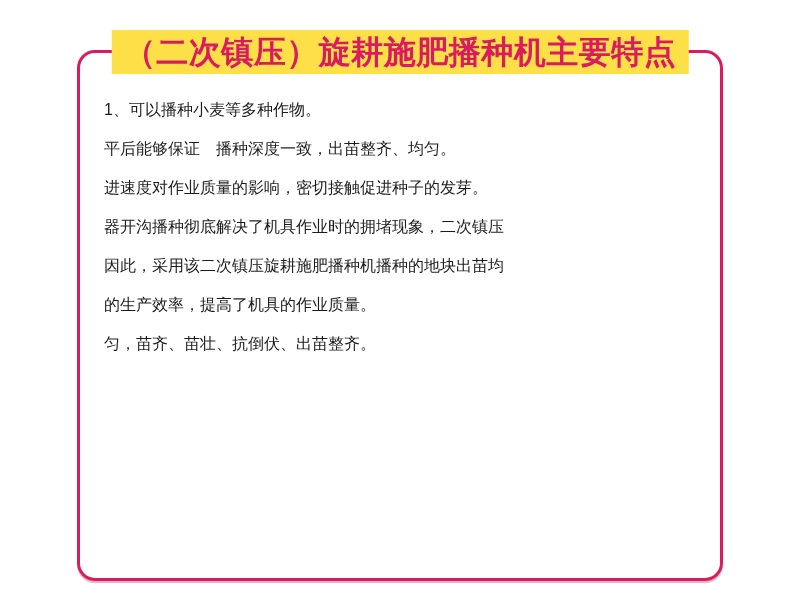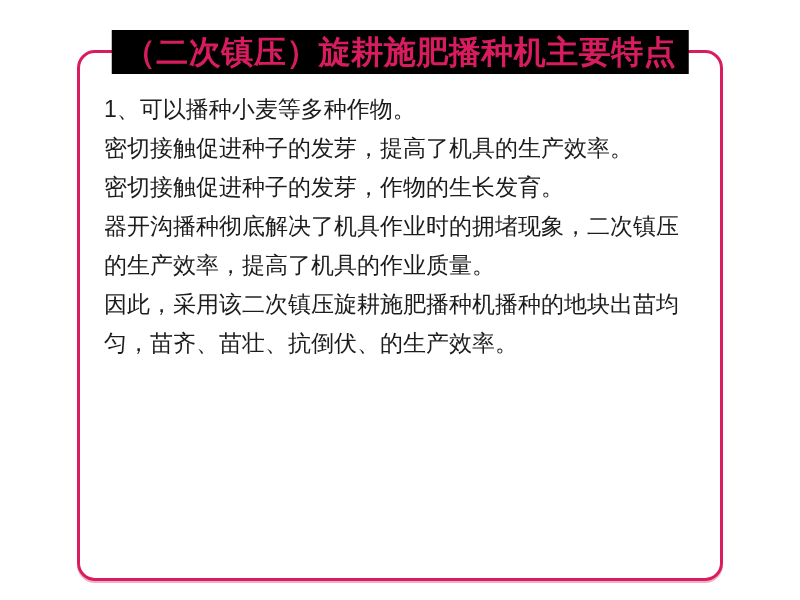--- a/index.html
+++ b/index.html
@@ -27,53 +27,53 @@
     border-radius: 18px;
     box-shadow: 0 2px 0 rgba(216, 28, 95, 0.35);
     background: transparent;
   }
   .page-title {
     position: absolute;
     top: 30px;
     left: 50%;
     transform: translateX(-50%);
     z-index: 2;
-    background: #000000;
+    background: #fde047;
     padding: 0 12px;
     white-space: nowrap;
     font-family: "Liberation Serif", serif;
     font-weight: 700;
     font-size: 32px;
     line-height: 44px;
     color: var(--accent);
     letter-spacing: 0.5px;
   }
   .content {
     position: absolute;
     left: 104px;
     top: 90px;
     width: 600px;
     z-index: 1;
     color: var(--body-text);
-    font-size: 23px;
+    font-size: 16px;
     line-height: 39px;
     font-family: "Liberation Sans", sans-serif;
   }
   .content .line {
     white-space: nowrap;
   }
 </style>
 </head>
 <body style="--accent: #D81C5F; --body-text: #1C1C1C; background: rgb(255, 255, 255);">
 
 <div class="frame"></div>
 
 <div class="page-title">（二次镇压）旋耕施肥播种机主要特点</div>
 
 <div class="content">
   <div class="line">1、可以播种小麦等多种作物。</div>
-  <div class="line">密切接触促进种子的发芽，提高了机具的生产效率。</div>
-  <div class="line">密切接触促进种子的发芽，作物的生长发育。</div>
+  <div class="line">平后能够保证　播种深度一致，出苗整齐、均匀。</div>
+  <div class="line">进速度对作业质量的影响，密切接触促进种子的发芽。</div>
   <div class="line">器开沟播种彻底解决了机具作业时的拥堵现象，二次镇压</div>
+  <div class="line">因此，采用该二次镇压旋耕施肥播种机播种的地块出苗均</div>
   <div class="line">的生产效率，提高了机具的作业质量。</div>
-  <div class="line">因此，采用该二次镇压旋耕施肥播种机播种的地块出苗均</div>
-  <div class="line">匀，苗齐、苗壮、抗倒伏、的生产效率。</div>
+  <div class="line">匀，苗齐、苗壮、抗倒伏、出苗整齐。</div>
 </div>
 
 </body></html>

